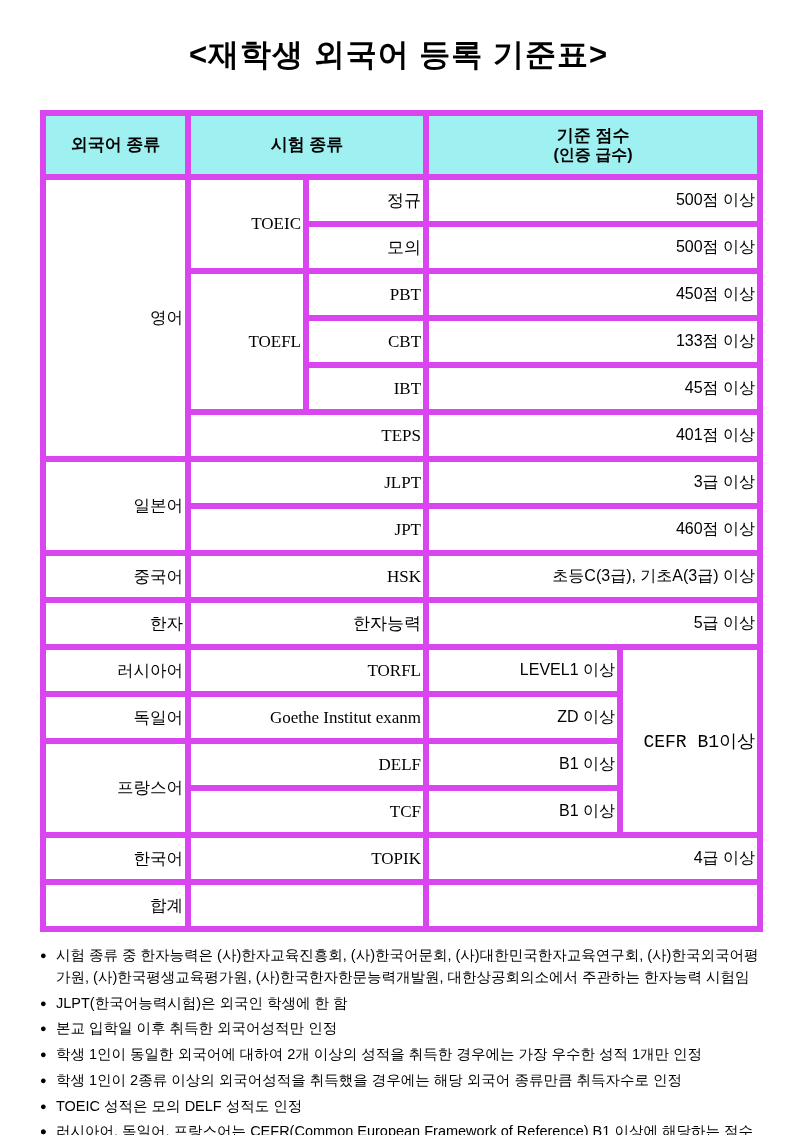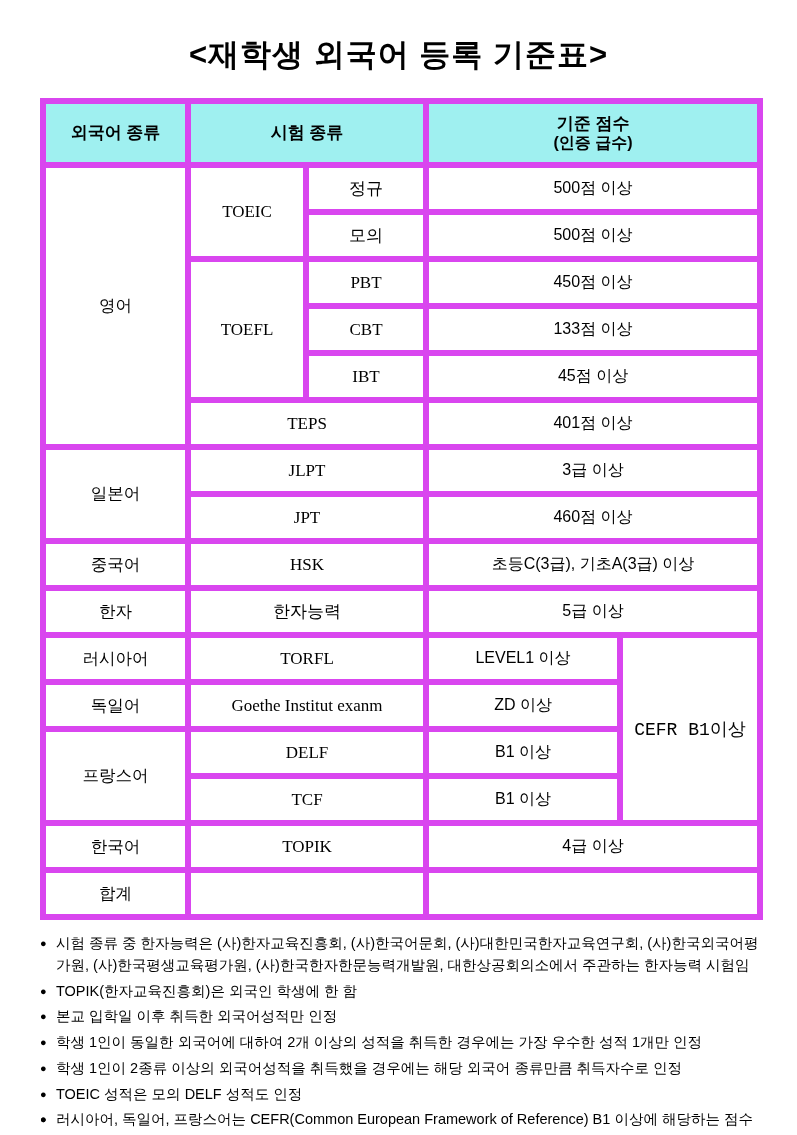--- a/index.html
+++ b/index.html
@@ -21,21 +21,21 @@
     box-sizing: border-box;
     padding: 0 40px;
   }
   .doc-title {
     text-align: center;
     font-family: "Liberation Sans", sans-serif;
     font-weight: bold;
     font-size: 31px;
     letter-spacing: 1px;
     padding-top: 34px;
-    padding-bottom: 22px;
+    padding-bottom: 34px;
   }
   table.std {
     width: 717px;
     border-collapse: collapse;
     table-layout: fixed;
     font-size: 16.5px;
   }
   table.std td, table.std th {
     border: 6px solid #d946ef;
     text-align: center;
@@ -64,21 +64,21 @@
     font-size: 17px;
   }
   td.score {
     font-family: Liberation Sans, sans-serif;
     font-size: 16px;
   }
   td.cefr {
     font-family: Liberation Mono, monospace;
     font-size: 18px;
   }
-  tr.r-tall td { height: 33px; }
+  tr.r-tall td { height: 33px; text-align: right; }
   .notes {
     margin-top: 13px;
     width: 725px;
     font-family: "Liberation Sans", sans-serif;
     font-size: 14.5px;
     line-height: 1.5;
   }
   .note {
     margin-bottom: 4px;
     position: relative;
@@ -208,21 +208,21 @@
     </tbody>
   </table>
 
   <div class="notes">
     <div class="note">
       <span class="bullet">●</span>
       <span>시험 종류 중 한자능력은 (사)한자교육진흥회, (사)한국어문회, (사)대한민국한자교육연구회, (사)한국외국어평가원, (사)한국평생교육평가원, (사)한국한자한문능력개발원, 대한상공회의소에서 주관하는 한자능력 시험임</span>
     </div>
     <div class="note">
       <span class="bullet">●</span>
-      <span>TOPIK(한자교육진흥회)은 외국인 학생에 한 함</span>
+      <span>JLPT(한국어능력시험)은 외국인 학생에 한 함</span>
     </div>
     <div class="note">
       <span class="bullet">●</span>
       <span>본교 입학일 이후 취득한 외국어성적만 인정</span>
     </div>
     <div class="note">
       <span class="bullet">●</span>
       <span>학생 1인이 동일한 외국어에 대하여 2개 이상의 성적을 취득한 경우에는 가장 우수한 성적 1개만 인정</span>
     </div>
     <div class="note">

